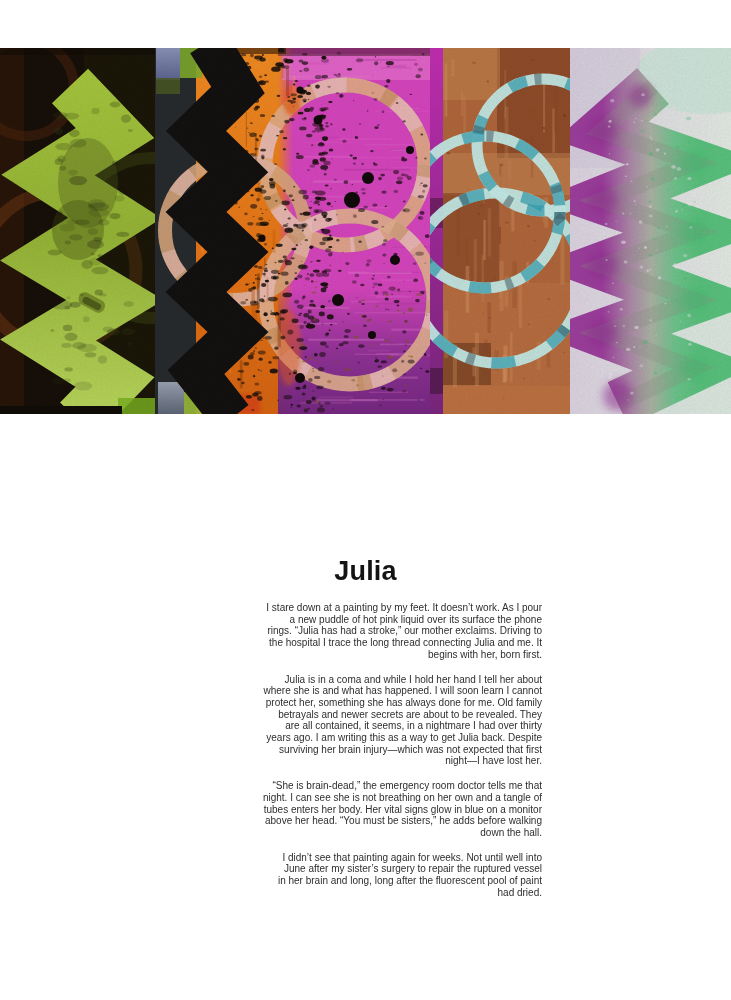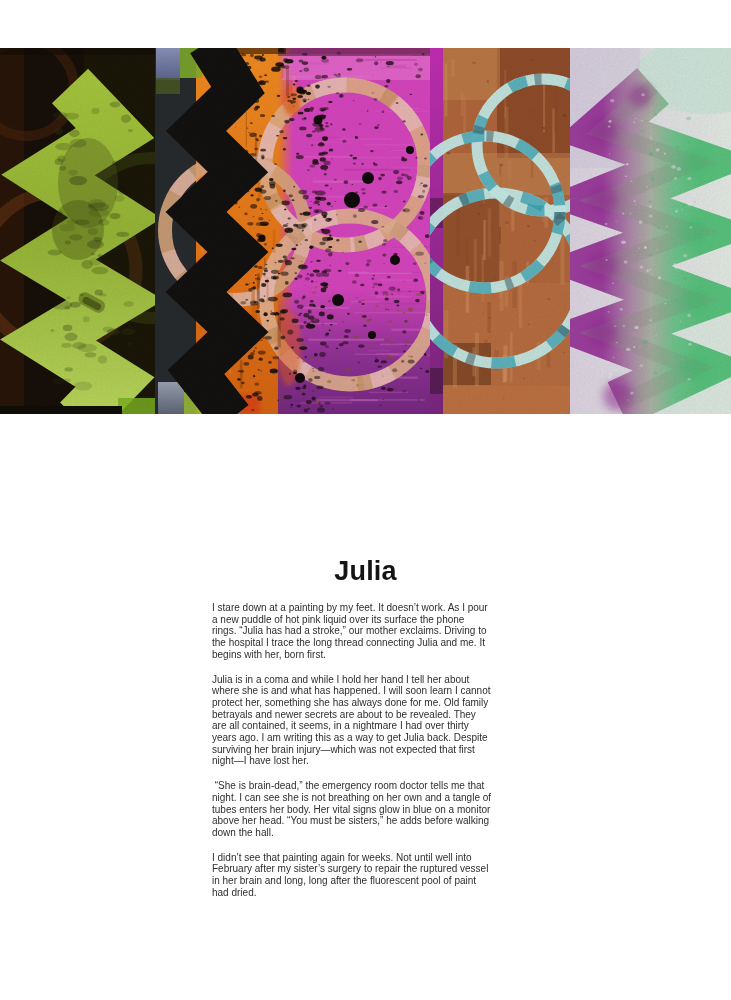--- a/index.html
+++ b/index.html
@@ -12,21 +12,21 @@
   .artwork{position:absolute;top:48px;left:0;width:731px;height:366px;}
   .artwork svg{display:block;width:731px;height:366px;}
   .article-title-wrap{position:absolute;top:556px;left:0;width:731px;text-align:center;}
   .article-title{
     margin:0;font-size:27px;line-height:30px;font-weight:600;color:#141414;
     letter-spacing:0.2px;
   }
   .article-body{
     position:absolute;top:602px;left:212px;width:330px;
     font-size:10px;line-height:11.7px;color:#2e2e2e;
-    text-align:left;
+    text-align:right;
   }
   .article-body p{margin:0 0 13px 0;white-space:pre;}
 </style>
 </head>
 <body>
 
 <div class="page">
 
   <div class="artwork">
     <svg id="art-svg" viewBox="0 0 731 366" xmlns="http://www.w3.org/2000/svg">
@@ -1251,18 +1251,18 @@
 are all contained, it seems, in a nightmare I had over thirty
 years ago. I am writing this as a way to get Julia back. Despite
 surviving her brain injury—which was not expected that first
 night—I have lost her.</p>
     <p> “She is brain-dead,” the emergency room doctor tells me that
 night. I can see she is not breathing on her own and a tangle of
 tubes enters her body. Her vital signs glow in blue on a monitor
 above her head. “You must be sisters,” he adds before walking
 down the hall.</p>
     <p>I didn’t see that painting again for weeks. Not until well into
-February after my sister’s surgery to repair the ruptured vessel
+June after my sister’s surgery to repair the ruptured vessel
 in her brain and long, long after the fluorescent pool of paint
 had dried.</p>
   </div>
 
 </div>
 
 </body></html>

